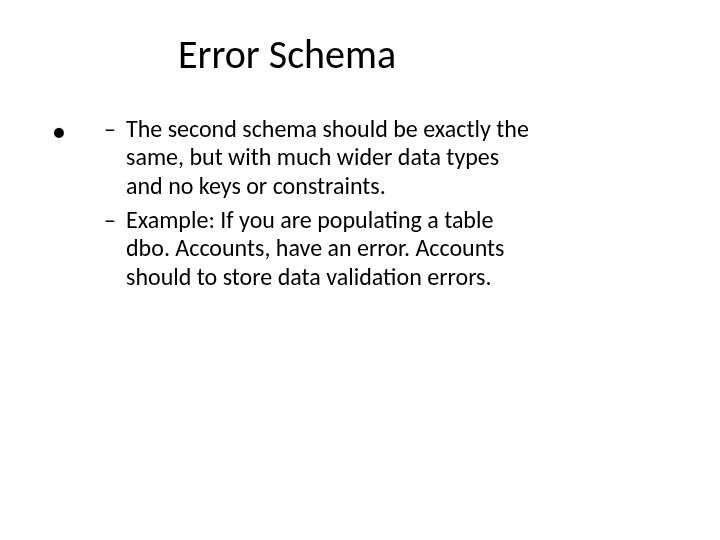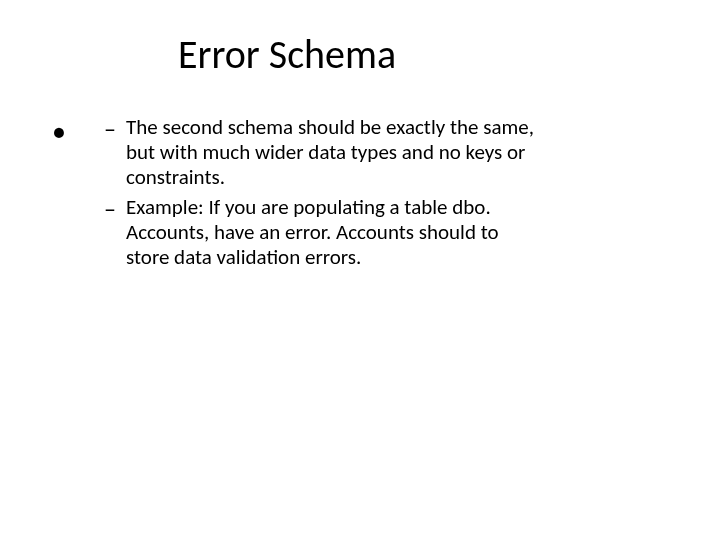--- a/index.html
+++ b/index.html
@@ -46,21 +46,21 @@
     line-height: 1.18;
   }
   ul.level2 {
     list-style: none;
     margin: 10px 0 0 0;
     padding: 0 0 0 28px;
   }
   ul.level2 > li {
     position: relative;
     padding-left: 22px;
-    font-size: 21px;
+    font-size: 24px;
     line-height: 1.18;
     margin-bottom: 6px;
   }
   ul.level2 > li::before {
     content: "–";
     position: absolute;
     left: 0;
     top: 0;
     font-size: 24px;
     line-height: 1.18;

